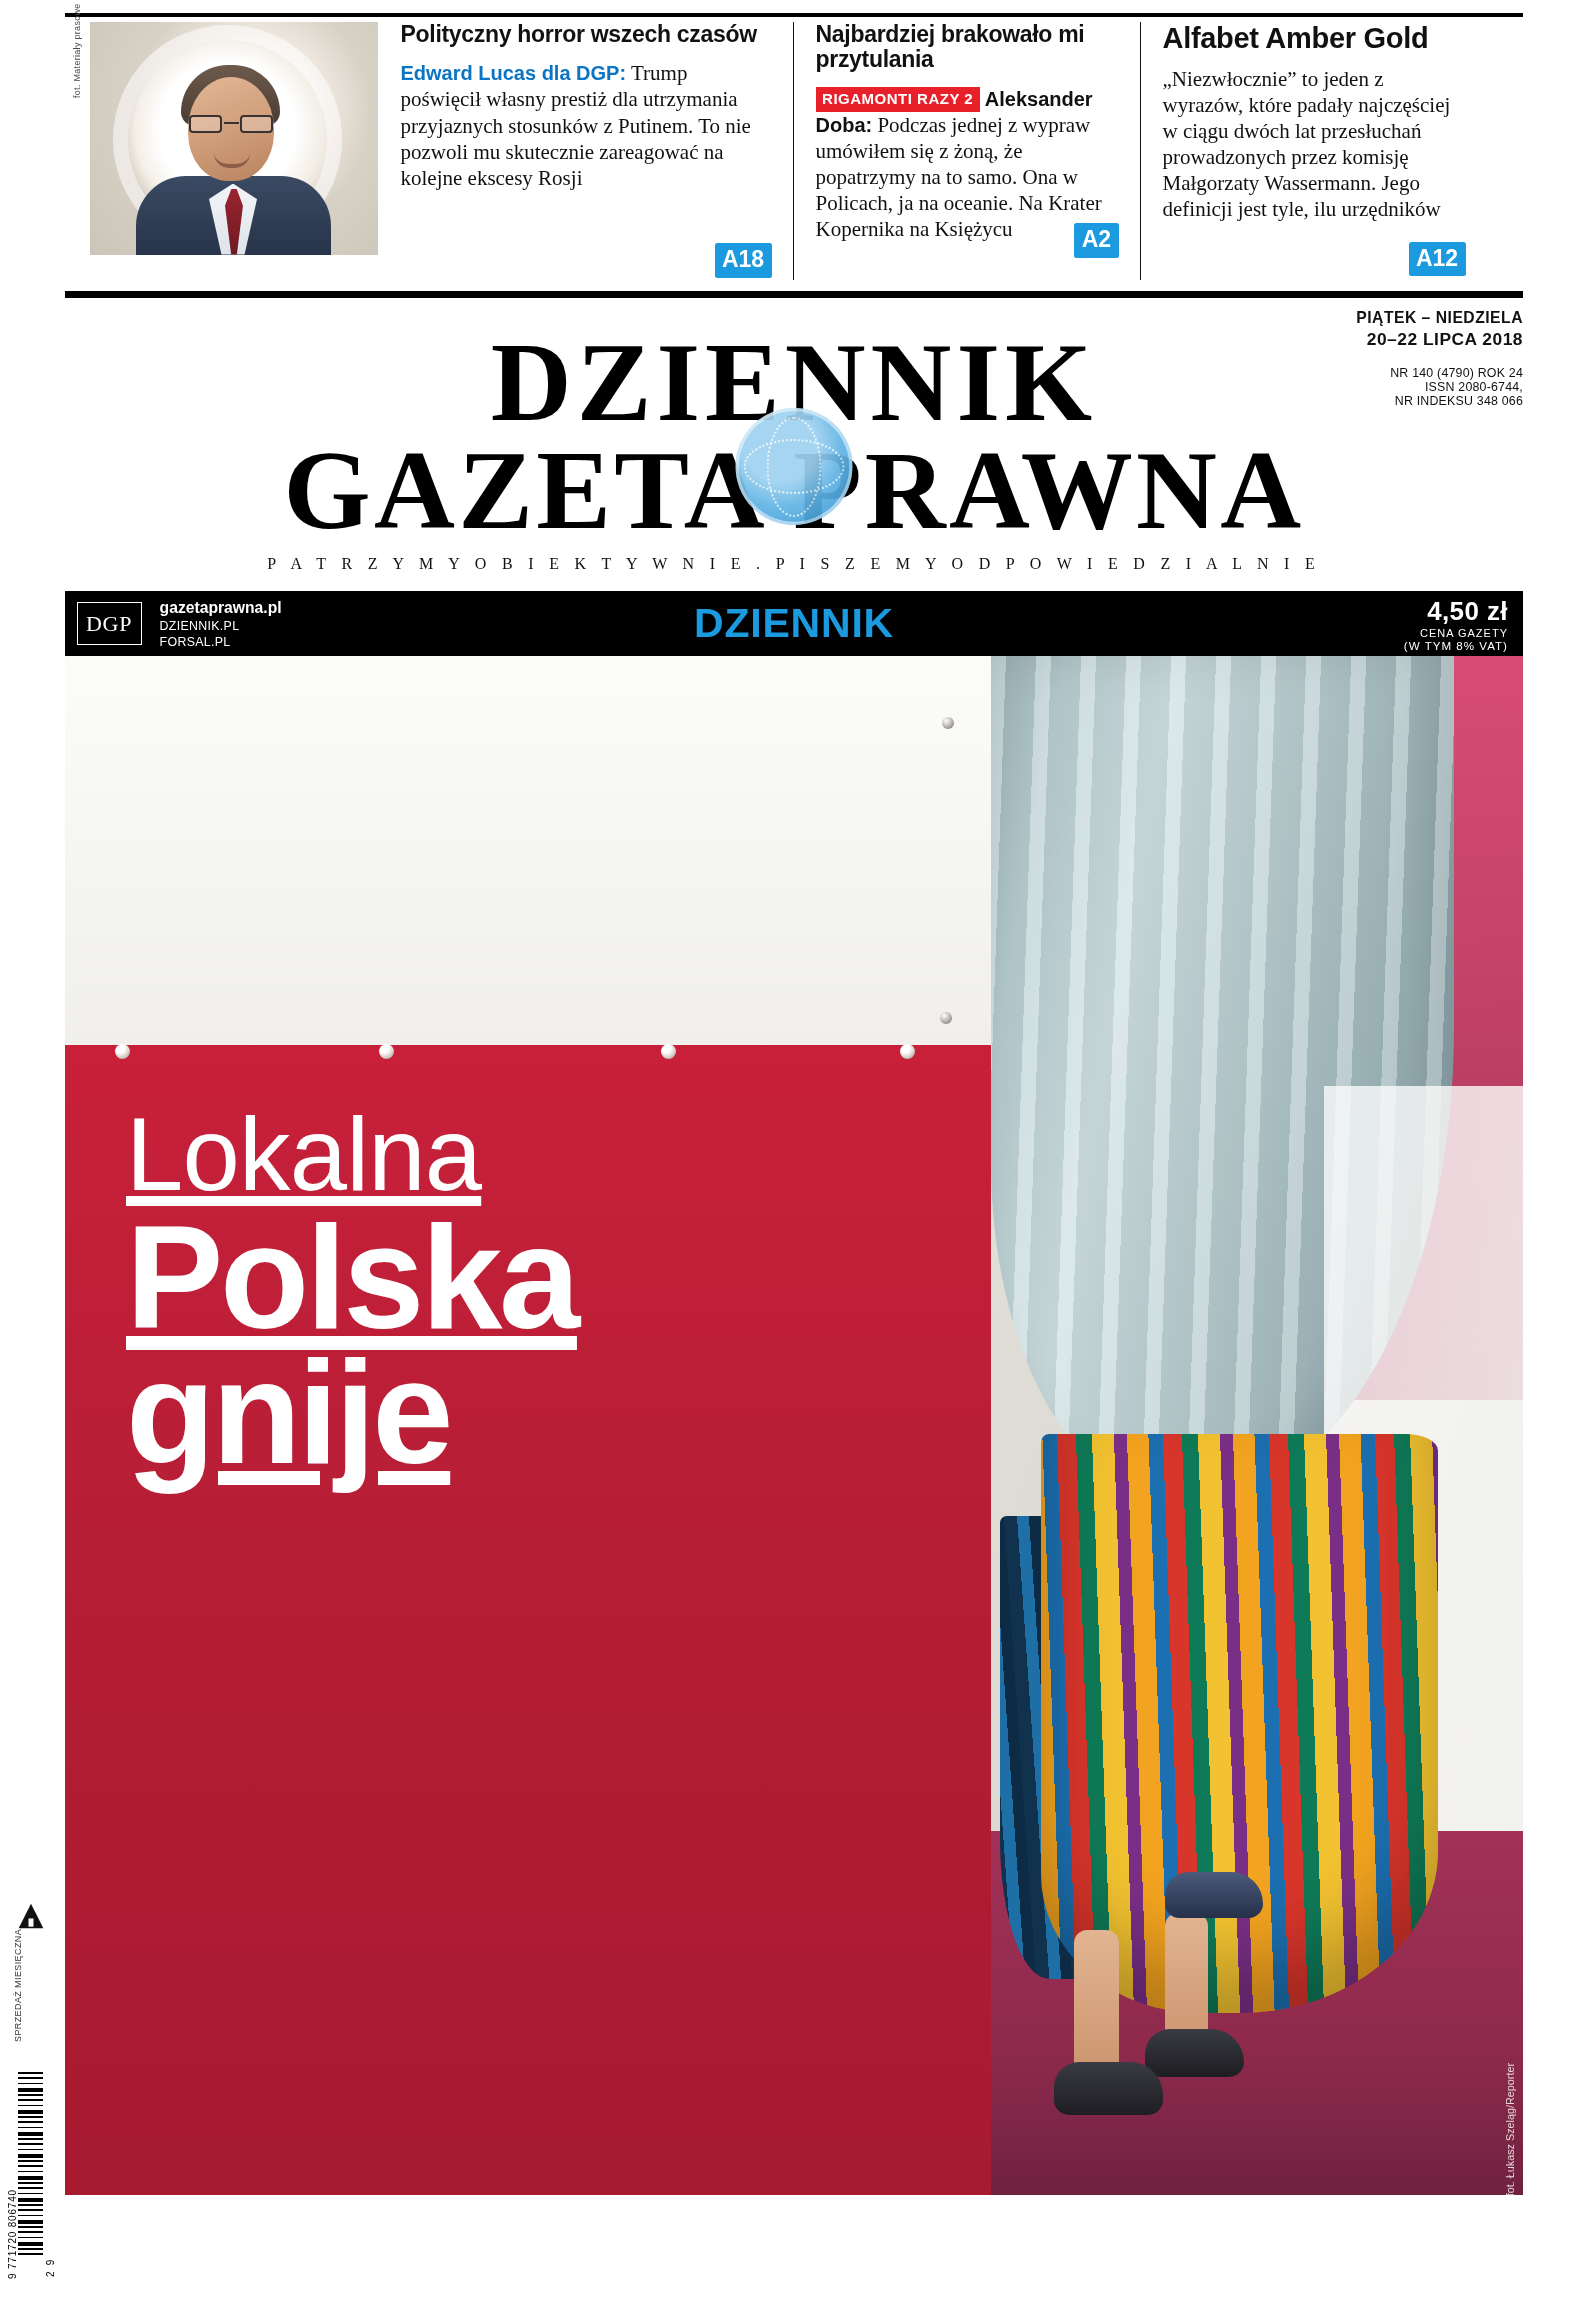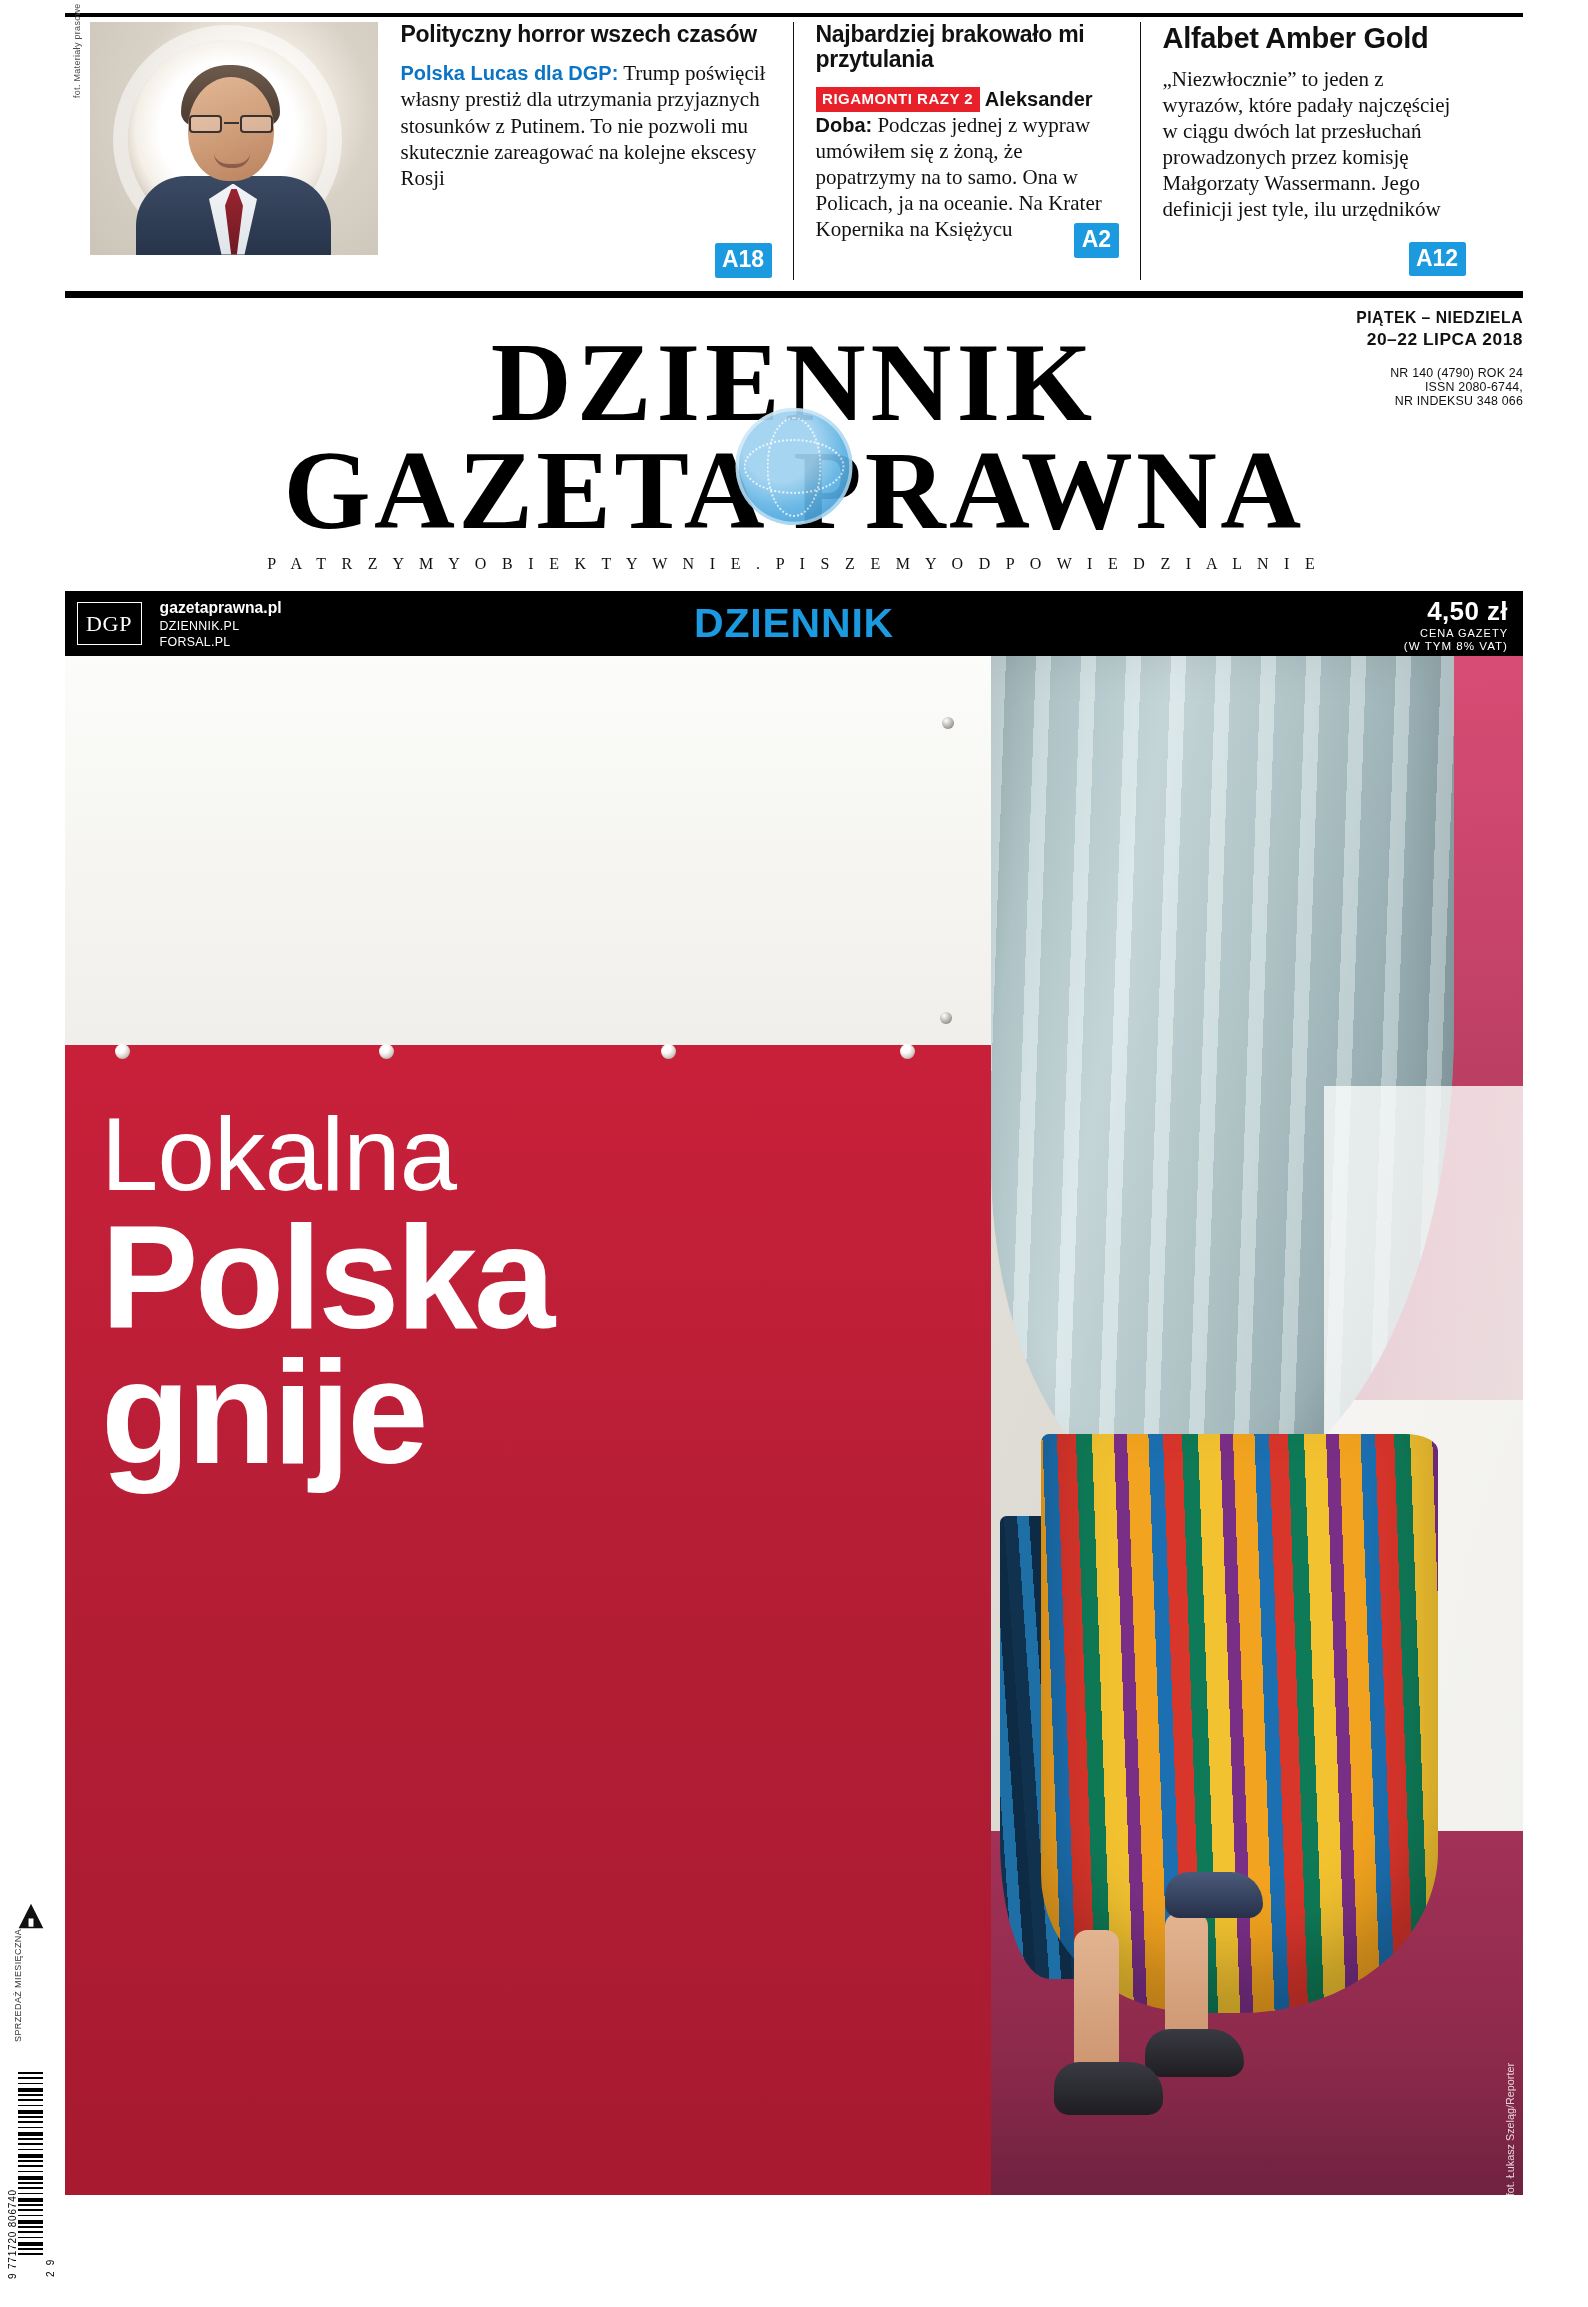--- a/index.html
+++ b/index.html
@@ -446,25 +446,26 @@
     transform-origin: right bottom;
     font-family: "Liberation Sans", sans-serif;
     font-size: 10.8px;
     color: #f3e7e7;
     white-space: nowrap;
     opacity: .9;
   }
 
   .hero-text {
     position: absolute;
-    left: 36px;
+    left: 61px;
     top: 447px;
     width: 844px;
     color: #fff;
     font-family: "Liberation Sans", sans-serif;
+    text-decoration: underline;
   }
   .hero-text .hl1 {
     font-size: 103px;
     font-weight: normal;
     letter-spacing: -0.8px;
     line-height: 1;
   }
   .hero-text .hl2 {
     font-size: 146px;
     font-weight: bold;
@@ -555,21 +556,21 @@
             <i></i>
             <span class="r"></span>
         </div>
         <div class="portrait-smile"></div>
       </div>
       <div class="photo-credit">fot. Materiały prasowe</div>
     </div>
 
     <div class="teaser t1">
       <h2>Polityczny horror wszech czasów</h2>
-      <p><span class="lead-em">Polska Lucas dla DGP:</span><span> Trump poświęcił własny prestiż dla utrzymania przyjaznych stosunków z Putinem. To nie pozwoli mu skutecznie zareagować na kolejne ekscesy Rosji</span></p>
+      <p><span class="lead-em">Edward Lucas dla DGP:</span><span> Trump poświęcił własny prestiż dla utrzymania przyjaznych stosunków z Putinem. To nie pozwoli mu skutecznie zareagować na kolejne ekscesy Rosji</span></p>
       <div class="ref-float">
         <span class="page-ref">A18</span>
       </div>
     </div>
 
     <div class="teaser t2">
       <h2>Najbardziej brakowało mi przytulania</h2>
       <p><span class="tag-red">RIGAMONTI RAZY 2</span><span class="name-em">Aleksander Doba:</span><span> Podczas jednej z wypraw umówiłem się z żoną, że popatrzymy na to samo. Ona w Policach, ja na oceanie. Na Krater Kopernika na Księżycu</span></p>
       <div class="ref-float">
         <span class="page-ref">A2</span>

